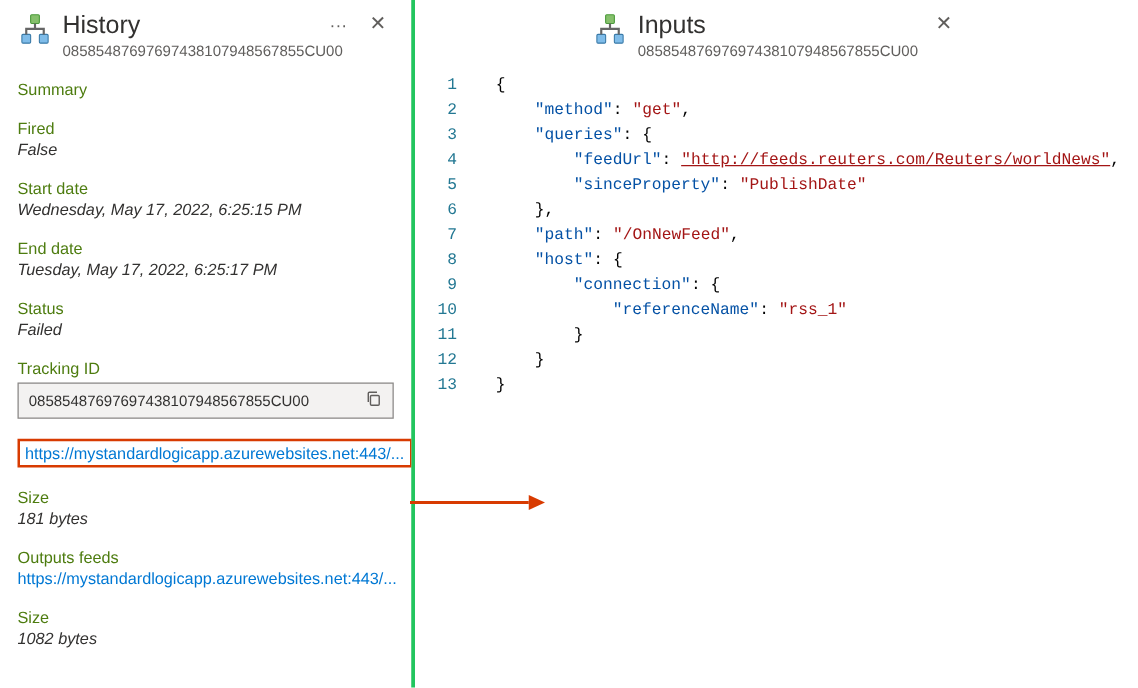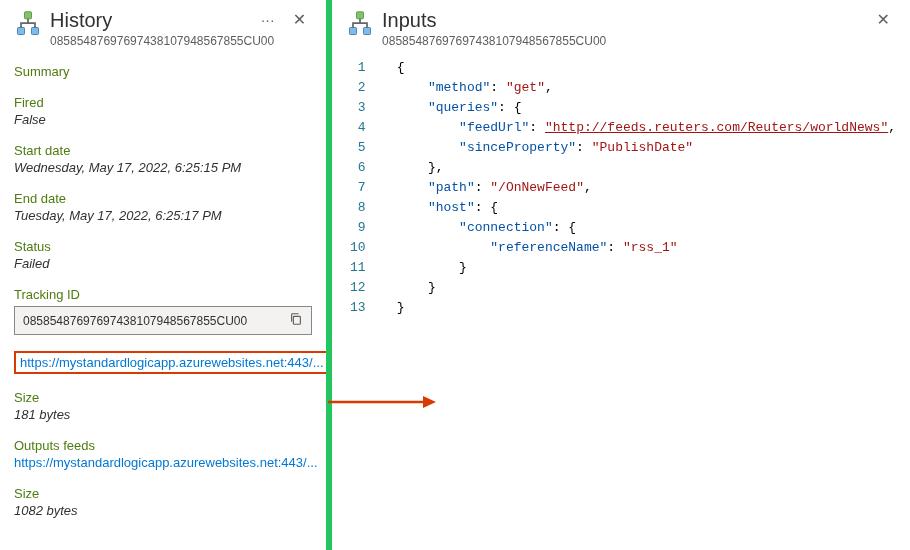--- a/index.html
+++ b/index.html
@@ -8,33 +8,34 @@
     font-size: 13px;
     color: #323130;
     background: #fff;
     width: 910px;
     height: 550px;
     overflow: hidden;
     display: flex;
   }
   .panel-left {
     width: 350px;
-    border-right: 6px solid #22c55e;
+    border-right: 3px solid #22c55e;
     position: relative;
     padding: 8px 14px 14px 14px;
     height: 100%;
     overflow: hidden;
   }
   .panel-right {
     flex: 1;
     position: relative;
     padding: 8px 14px 14px 14px;
     height: 100%;
     display: flex;
     flex-direction: column;
+    align-items: center;
   }
   .panel-header { display: flex; align-items: flex-start; gap: 8px; }
   .hier-icon { width: 28px; height: 28px; flex-shrink: 0; margin-top: 2px; }
   .hier-icon svg { width: 100%; height: 100%; }
   .title-col { flex: 1; min-width: 0; }
   .panel-title { font-size: 20px; font-weight: 400; color: #323130; line-height: 1.2; }
   .panel-subtitle { font-size: 12px; color: #605e5c; margin-top: 2px; }
   .more { color: #605e5c; padding: 0 4px; cursor: pointer; font-size: 14px; align-self: flex-start; margin-top: 4px; }
   .close-btn { color: #605e5c; background: none; border: none; cursor: pointer; font-size: 16px; line-height: 1; padding: 4px 6px; align-self: flex-start; }
   .section { margin-top: 16px; }

